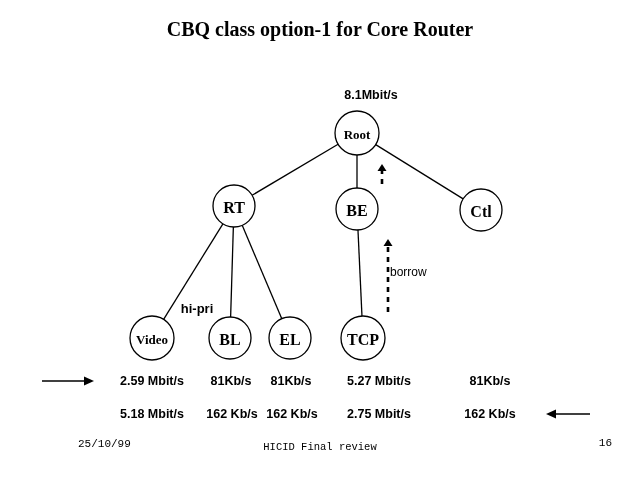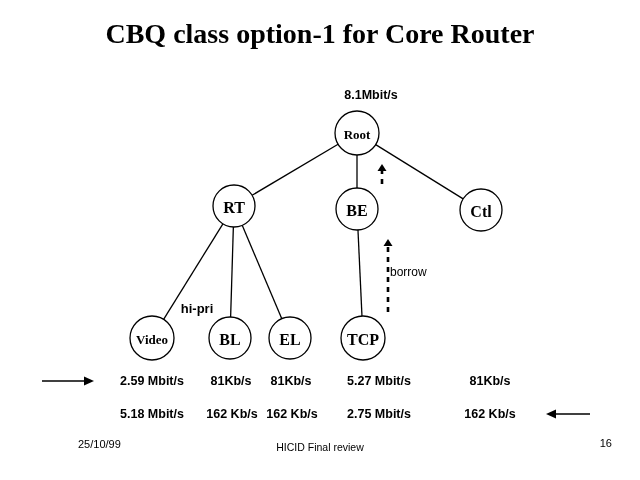--- a/index.html
+++ b/index.html
@@ -18,21 +18,21 @@
 
   
   #slide-title {
     position: absolute;
     left: 0;
     top: 18px;
     width: 640px;
     text-align: center;
     font-family: "Liberation Serif", serif;
     font-weight: bold;
-    font-size: 28px;
+    font-size: 20px;
     letter-spacing: 0px;
     color: #000000;
     white-space: nowrap;
   }
 
   
   #diagram {
     position: absolute;
     left: 0;
     top: 0;
@@ -98,21 +98,21 @@
     font-weight: normal;
     font-size: 12px;
     text-anchor: start;
     dominant-baseline: central;
     fill: #000000;
   }
 
   
   .footer-text {
     position: absolute;
-    font-family: Liberation Sans, sans-serif;
+    font-family: Liberation Mono, monospace;
     font-size: 11px;
     color: #000000;
     white-space: nowrap;
   }
   #footer-date  { left: 78px;  top: 438px; }
   #footer-center{ left: 0;     top: 441px; width: 640px; text-align: center; font-size: 10.5px; }
   #footer-page  { right: 28px; top: 437px; margin-left: 28px; }
 </style>
 </head>
 <body>

